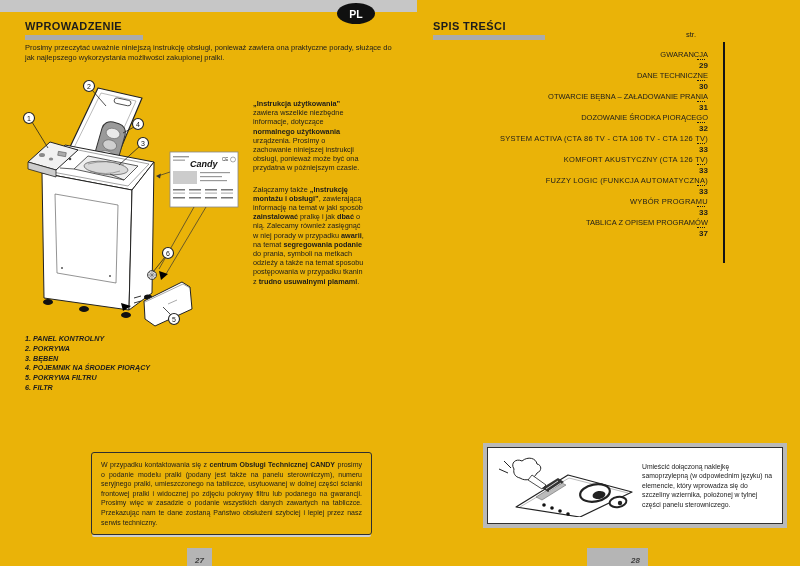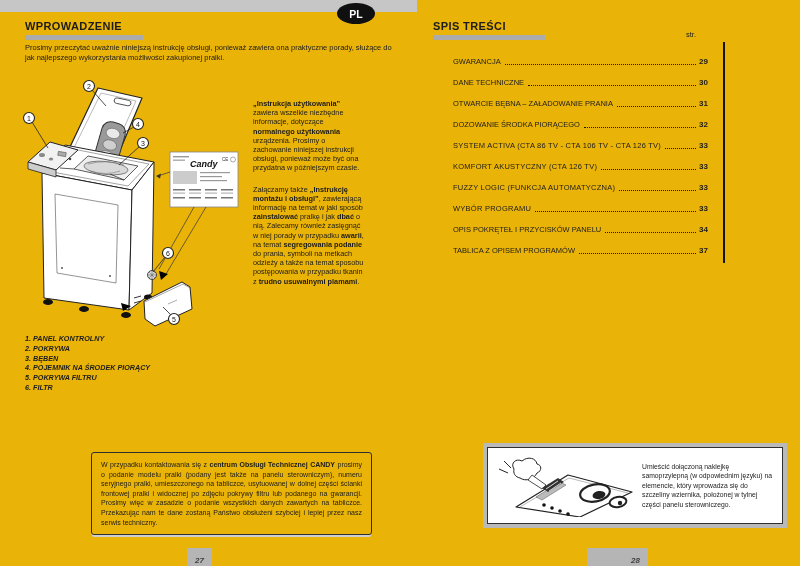--- a/index.html
+++ b/index.html
@@ -27,21 +27,21 @@
                border-radius:3px;padding:7px 9px;box-shadow:0 3px 0 -1px #cfcfcf;}
   .service-box p{margin:0;font-size:7px;line-height:9.6px;text-align:justify;}
   
   .page-num{width:25px;height:25px;background:#b5b5b5;color:#3f3f3f;font-size:8px;font-weight:bold;
             display:flex;align-items:center;justify-content:center;font-style:italic;}
   .pn-left{left:187px;top:548px;}
   .pn-right{left:587px;top:548px;padding-left:36px;}
   
   .str-label{left:676px;top:30px;width:30px;text-align:center;font-size:7.5px;}
   .toc{left:453px;top:50px;width:255px;}
-  .toc-row{height:21px;display:flex;align-items:flex-end;padding-bottom:5px;box-sizing:border-box;}
+  .toc-row{height:21px;display:flex;align-items:flex-end;padding-bottom:5px;box-sizing:border-box;flex-direction:column;}
   .toc-label{font-size:7.5px;white-space:nowrap;}
   .toc-row.spaced .toc-label{letter-spacing:.25px;}
   .toc-dots{flex:1;border-bottom:1.5px dotted #1a1a1a;margin:0 3px 1px 4px;min-width:8px;}
   .toc-page{font-size:8px;font-weight:bold;}
   .v-rule{left:723px;top:42px;width:2px;height:221px;background:#141414;}
   
   .sticker-box{left:487px;top:447px;width:296px;height:77px;box-sizing:border-box;border:1px solid #2f2f2f;
                box-shadow:0 0 0 4px #b9b9b9;background:#fff;display:flex;align-items:center;gap:6px;padding:4px 8px;}
   .sticker-box svg{flex:none;}
   .sticker-box p{margin:0;font-size:6.8px;line-height:9.6px;width:154px;}
@@ -241,25 +241,20 @@
         <span class="toc-label">FUZZY LOGIC (FUNKCJA AUTOMATYCZNA)</span>
         <span class="toc-dots"></span>
         <span class="toc-page">33</span>
       </div>
       <div class="toc-row spaced">
         <span class="toc-label">WYBÓR PROGRAMU</span>
         <span class="toc-dots"></span>
         <span class="toc-page">33</span>
       </div>
       <div class="toc-row">
-        <span class="toc-label">OPIS POKRĘTEŁ I PRZYCISKÓW PANELU</span>
-        <span class="toc-dots"></span>
-        <span class="toc-page">34</span>
-      </div>
-      <div class="toc-row">
         <span class="toc-label">TABLICA Z OPISEM PROGRAMÓW</span>
         <span class="toc-dots"></span>
         <span class="toc-page">37</span>
       </div>
     </div>
   <div class="abs v-rule"></div>
 
   <div class="abs sticker-box">
     <svg width="140" height="62" viewBox="0 0 140 62">
       <path d="M8,6 L15,13 M3,14 L12,18" stroke="#222" stroke-width="1"></path>

